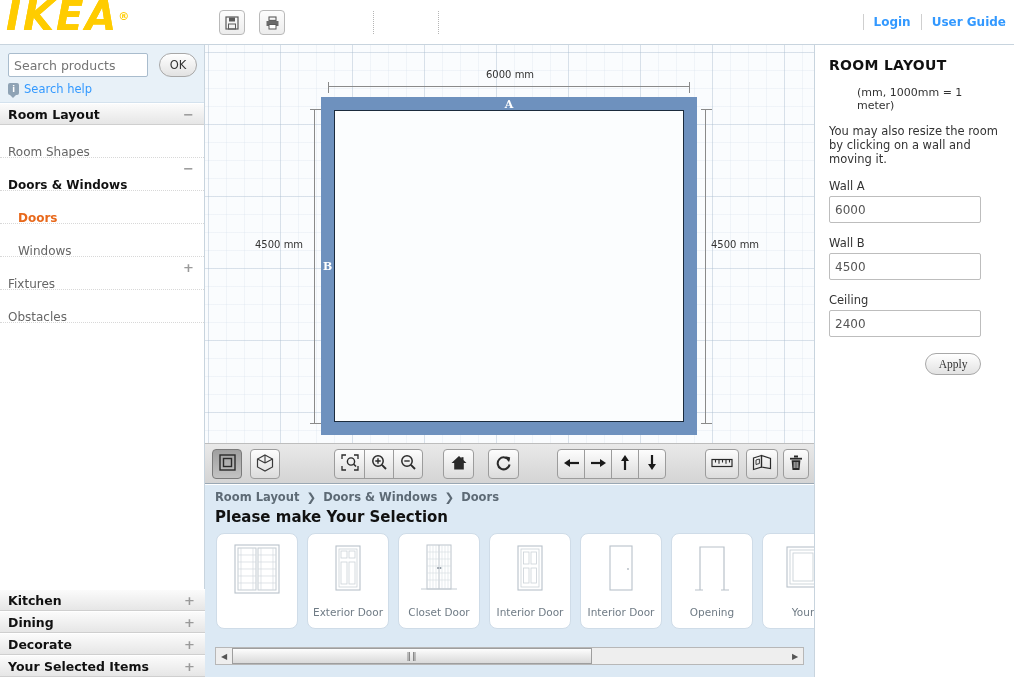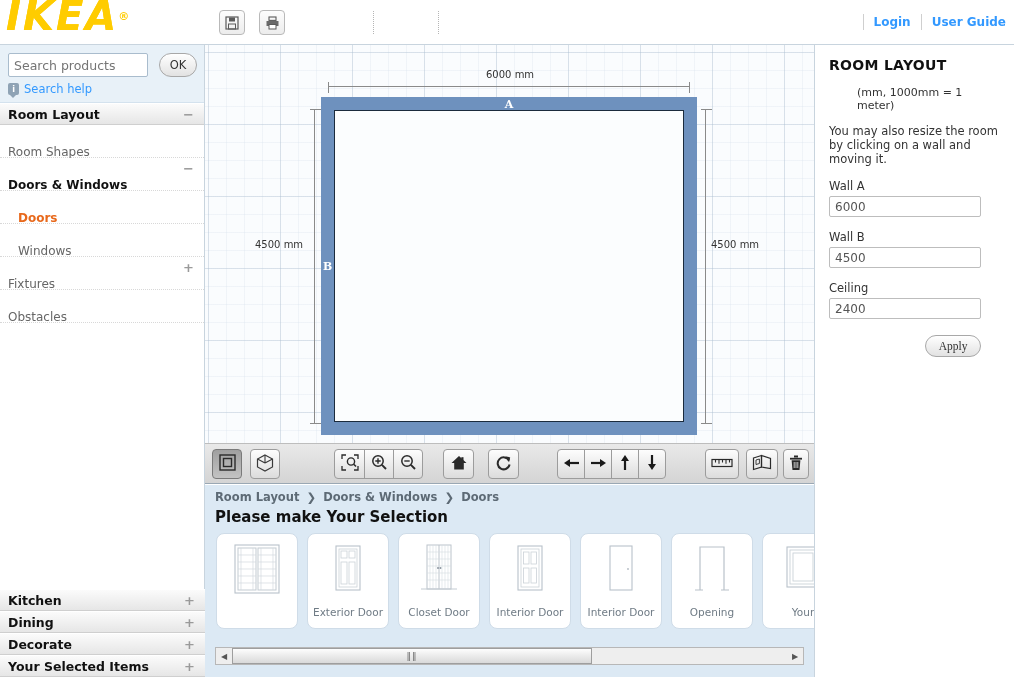--- a/index.html
+++ b/index.html
@@ -288,21 +288,21 @@
     position: absolute; left: 814px; top: 45px;
     width: 200px; height: 632px;
     background: #ffffff; border-left: 1px solid #c8d4de;
     padding: 12px 14px;
   }
   .rp-title { font-size: 14px; font-weight: bold; color: #111; letter-spacing: .3px; }
   .rp-sub { margin-top: 13px; font-size: 11px; color: #333; margin-left: 28px; }
   .rp-note { margin-top: 12px; font-size: 11.5px; color: #333; line-height: 14px; }
   .rp-flabel { margin-top: 13px; font-size: 11.5px; color: #333; }
   .rp-input {
-    margin-top: 3px; width: 152px; height: 21px;
+    margin-top: 3px; width: 152px; height: 27px;
     border: 1px solid #bdbdbd; border-radius: 2px;
     padding: 0 5px; font-size: 12px; color: #555; background: #fff;
     font-family: "DejaVu Sans", "Liberation Sans", sans-serif;
     outline: none;
   }
   .apply-btn {
     margin-top: 16px; margin-left: 96px;
     width: 56px; height: 22px; border-radius: 11px;
     border: 1px solid #a8a8a8;
     background: linear-gradient(to bottom, #ffffff 0%, #e2e2e2 100%);

